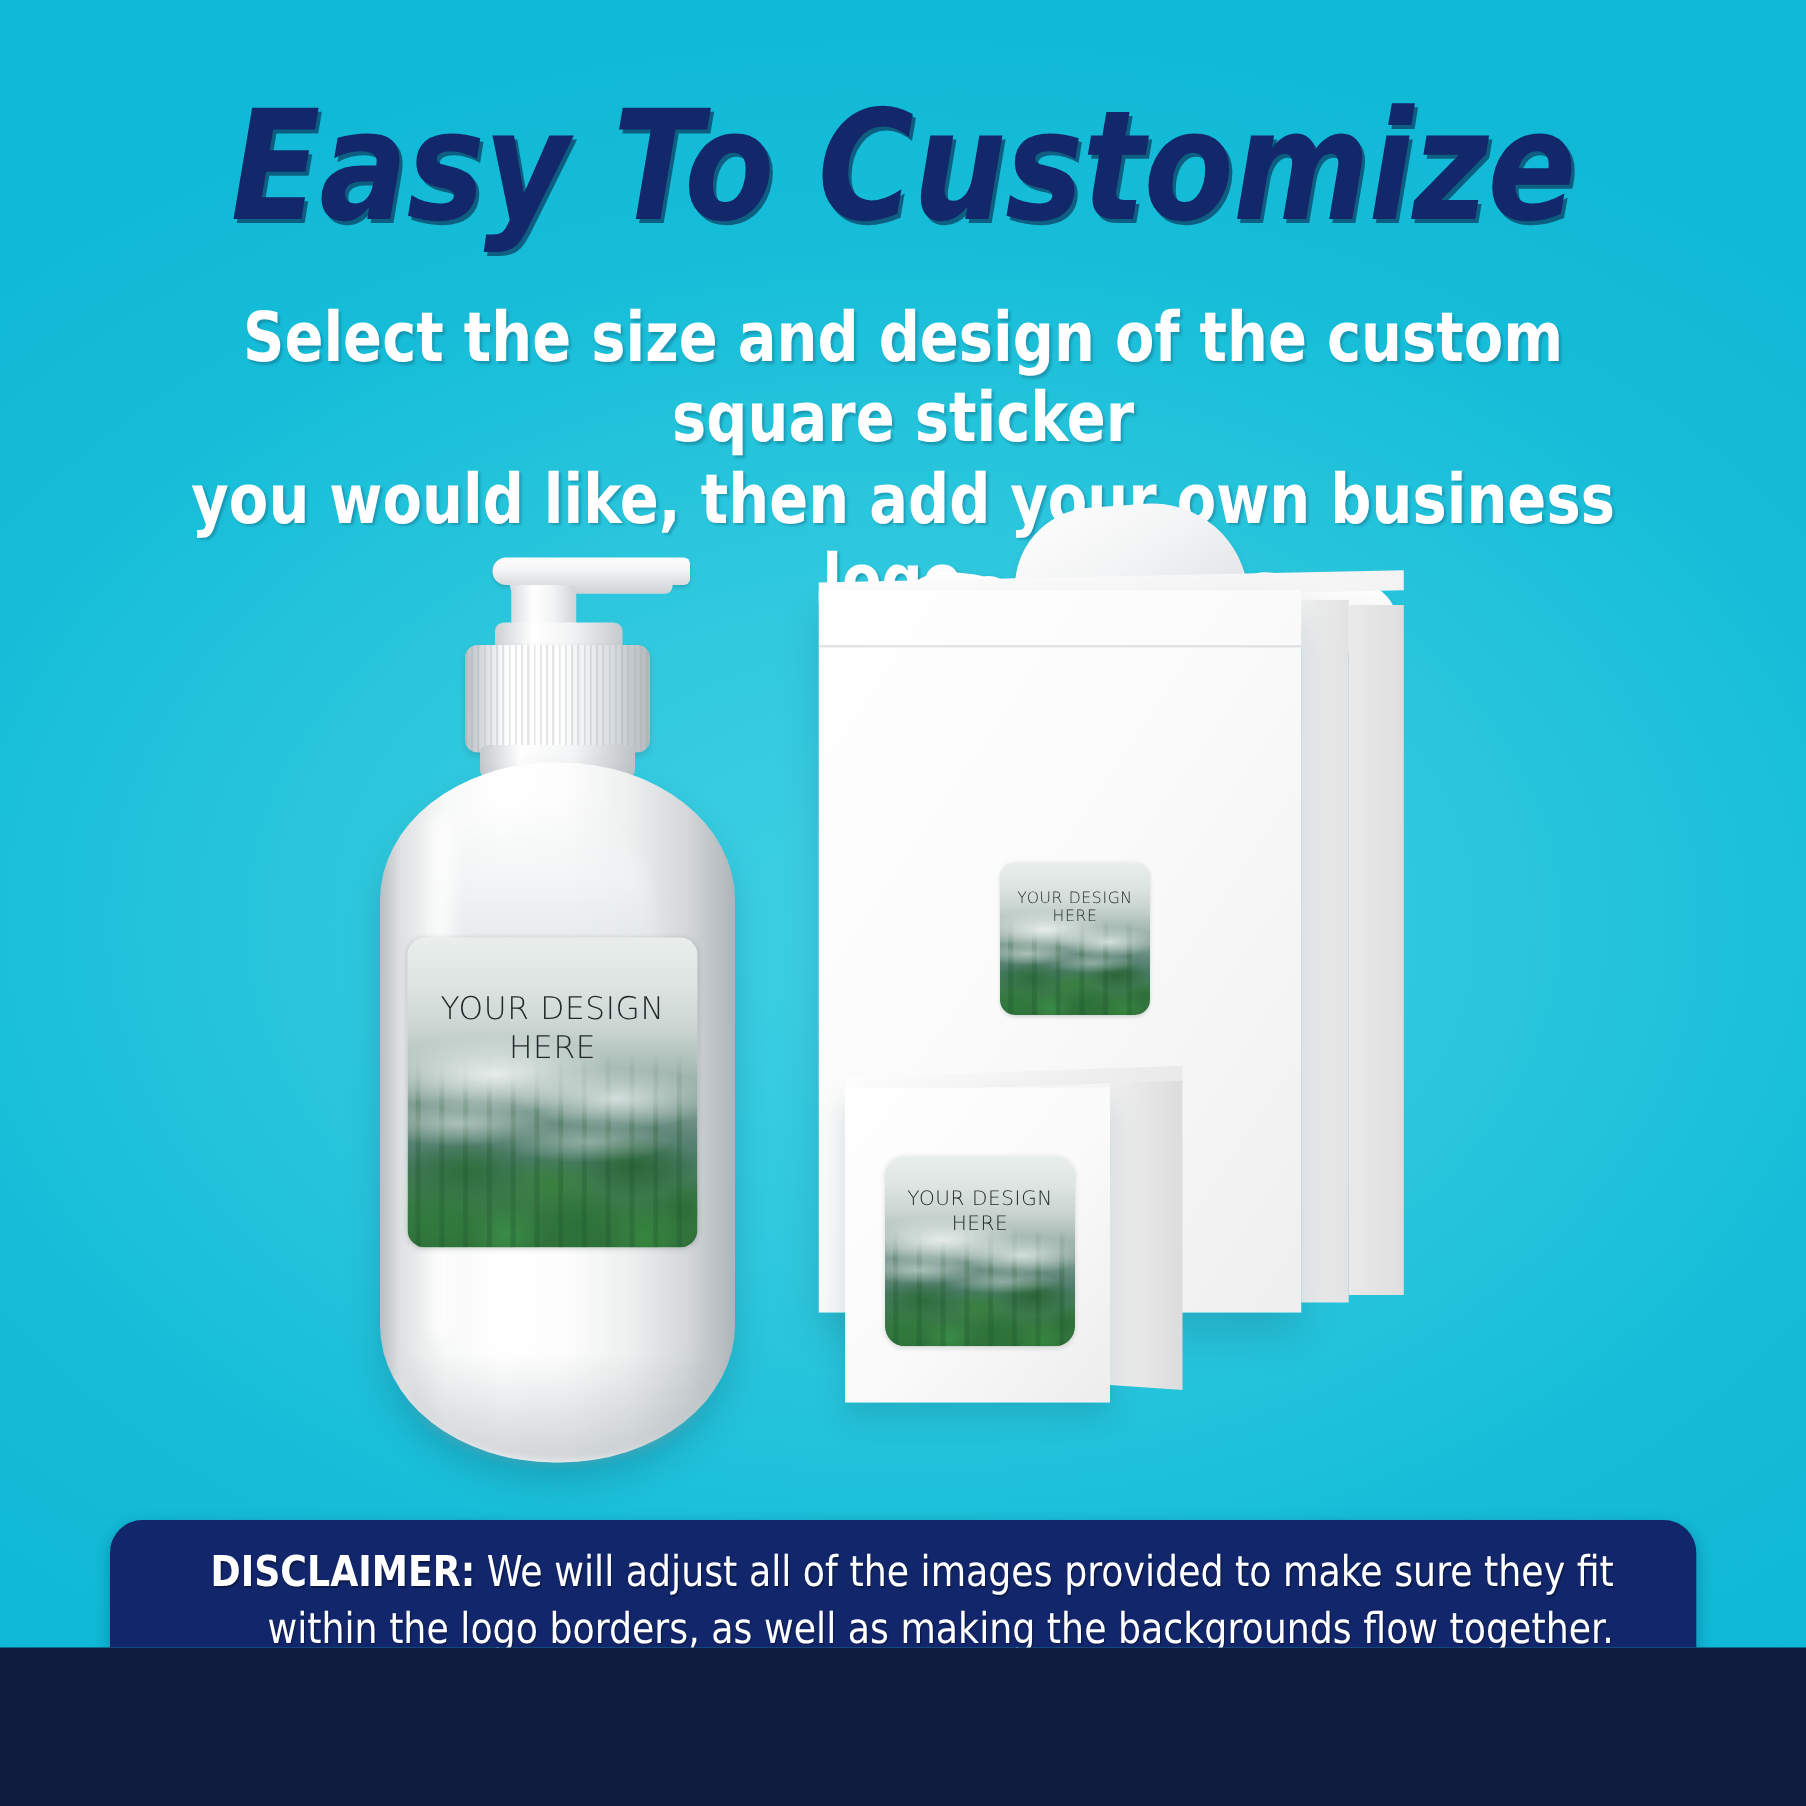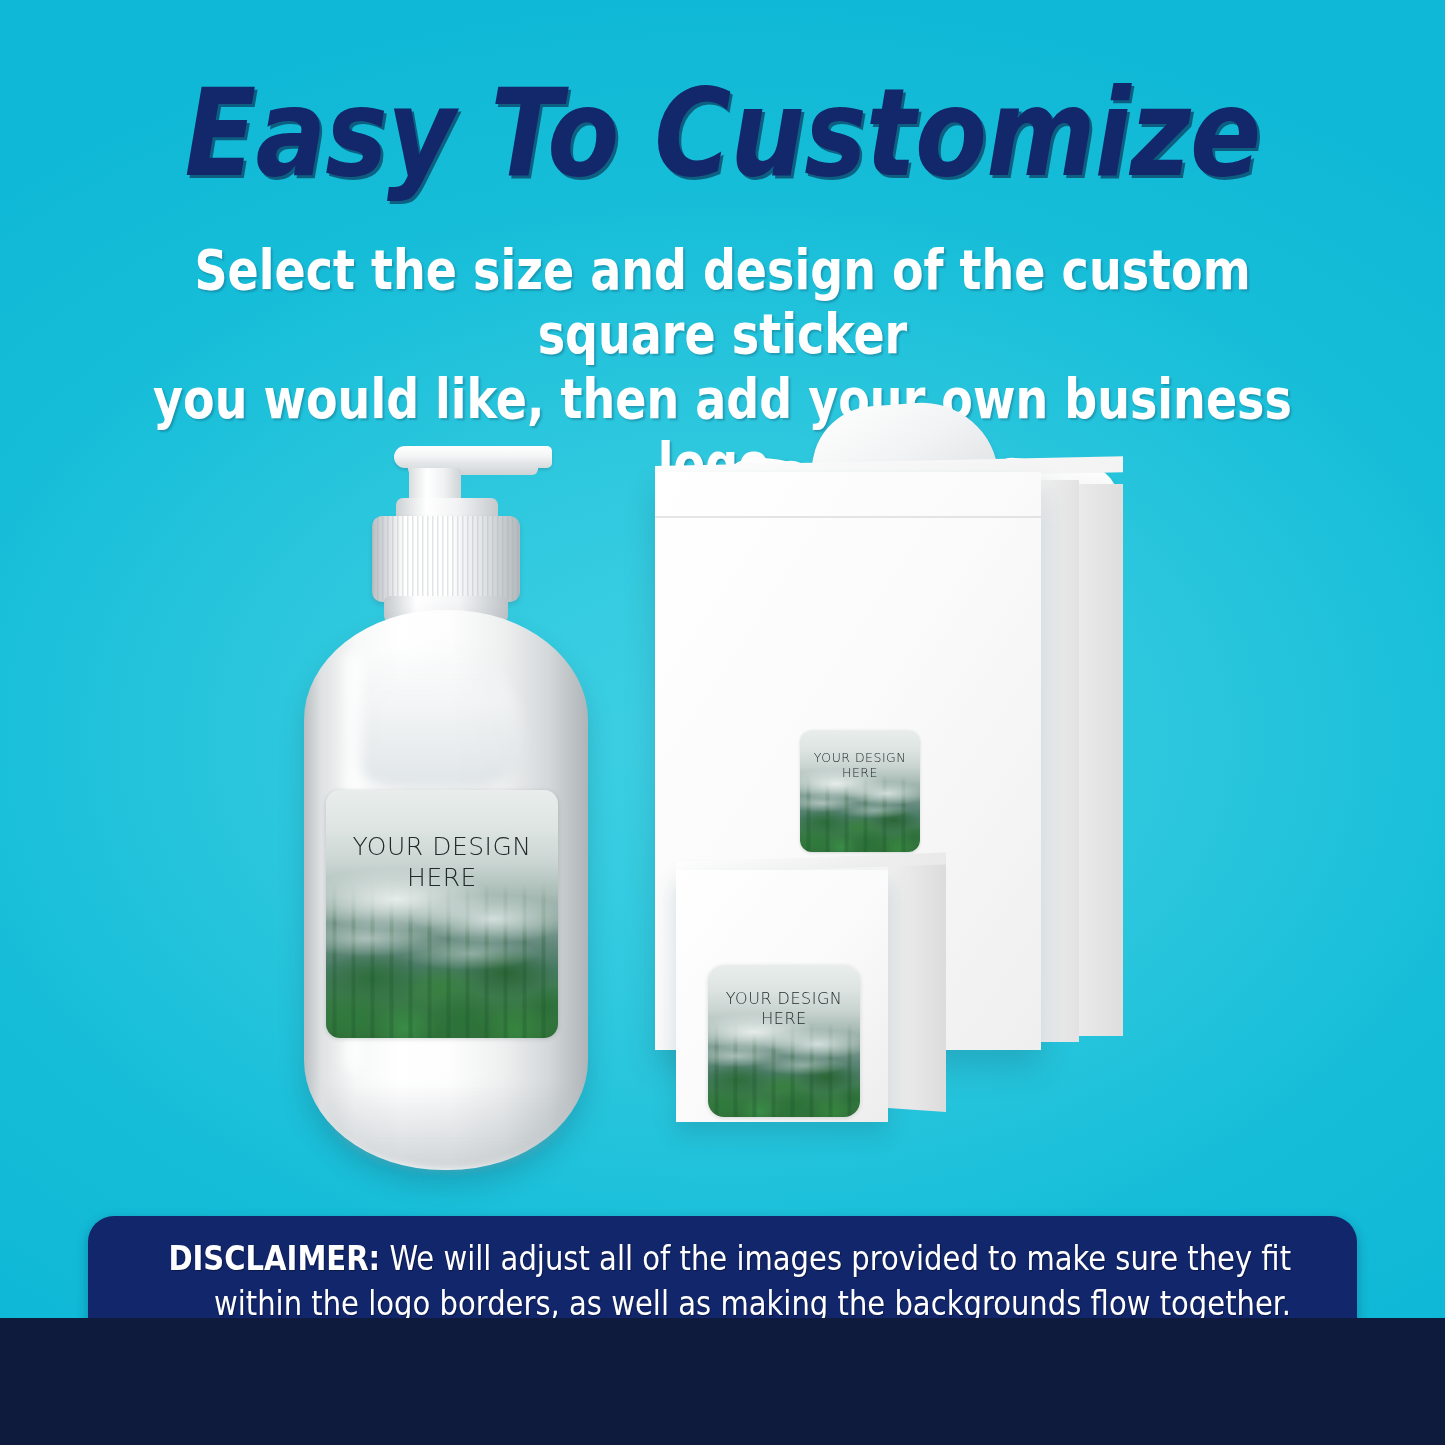--- a/index.html
+++ b/index.html
@@ -115,21 +115,20 @@
         #e9eeec 0%,
         #dde4e2 16%,
         #c9d4d1 30%,
         #a9bcb6 42%,
         #87a39a 52%,
         #63897c 62%,
         #477a62 72%,
         #3c7a4d 82%,
         #35773f 92%,
         #2f6f38 100%);
-    margin-top: 40px;
   }
   
   .forest::before {
     content: "";
     position: absolute;
     inset: 38% 0 0 0;
     background:
       repeating-linear-gradient(90deg,
         rgba(28,84,44,0.00) 0px,
         rgba(28,84,44,0.00) 6px,

